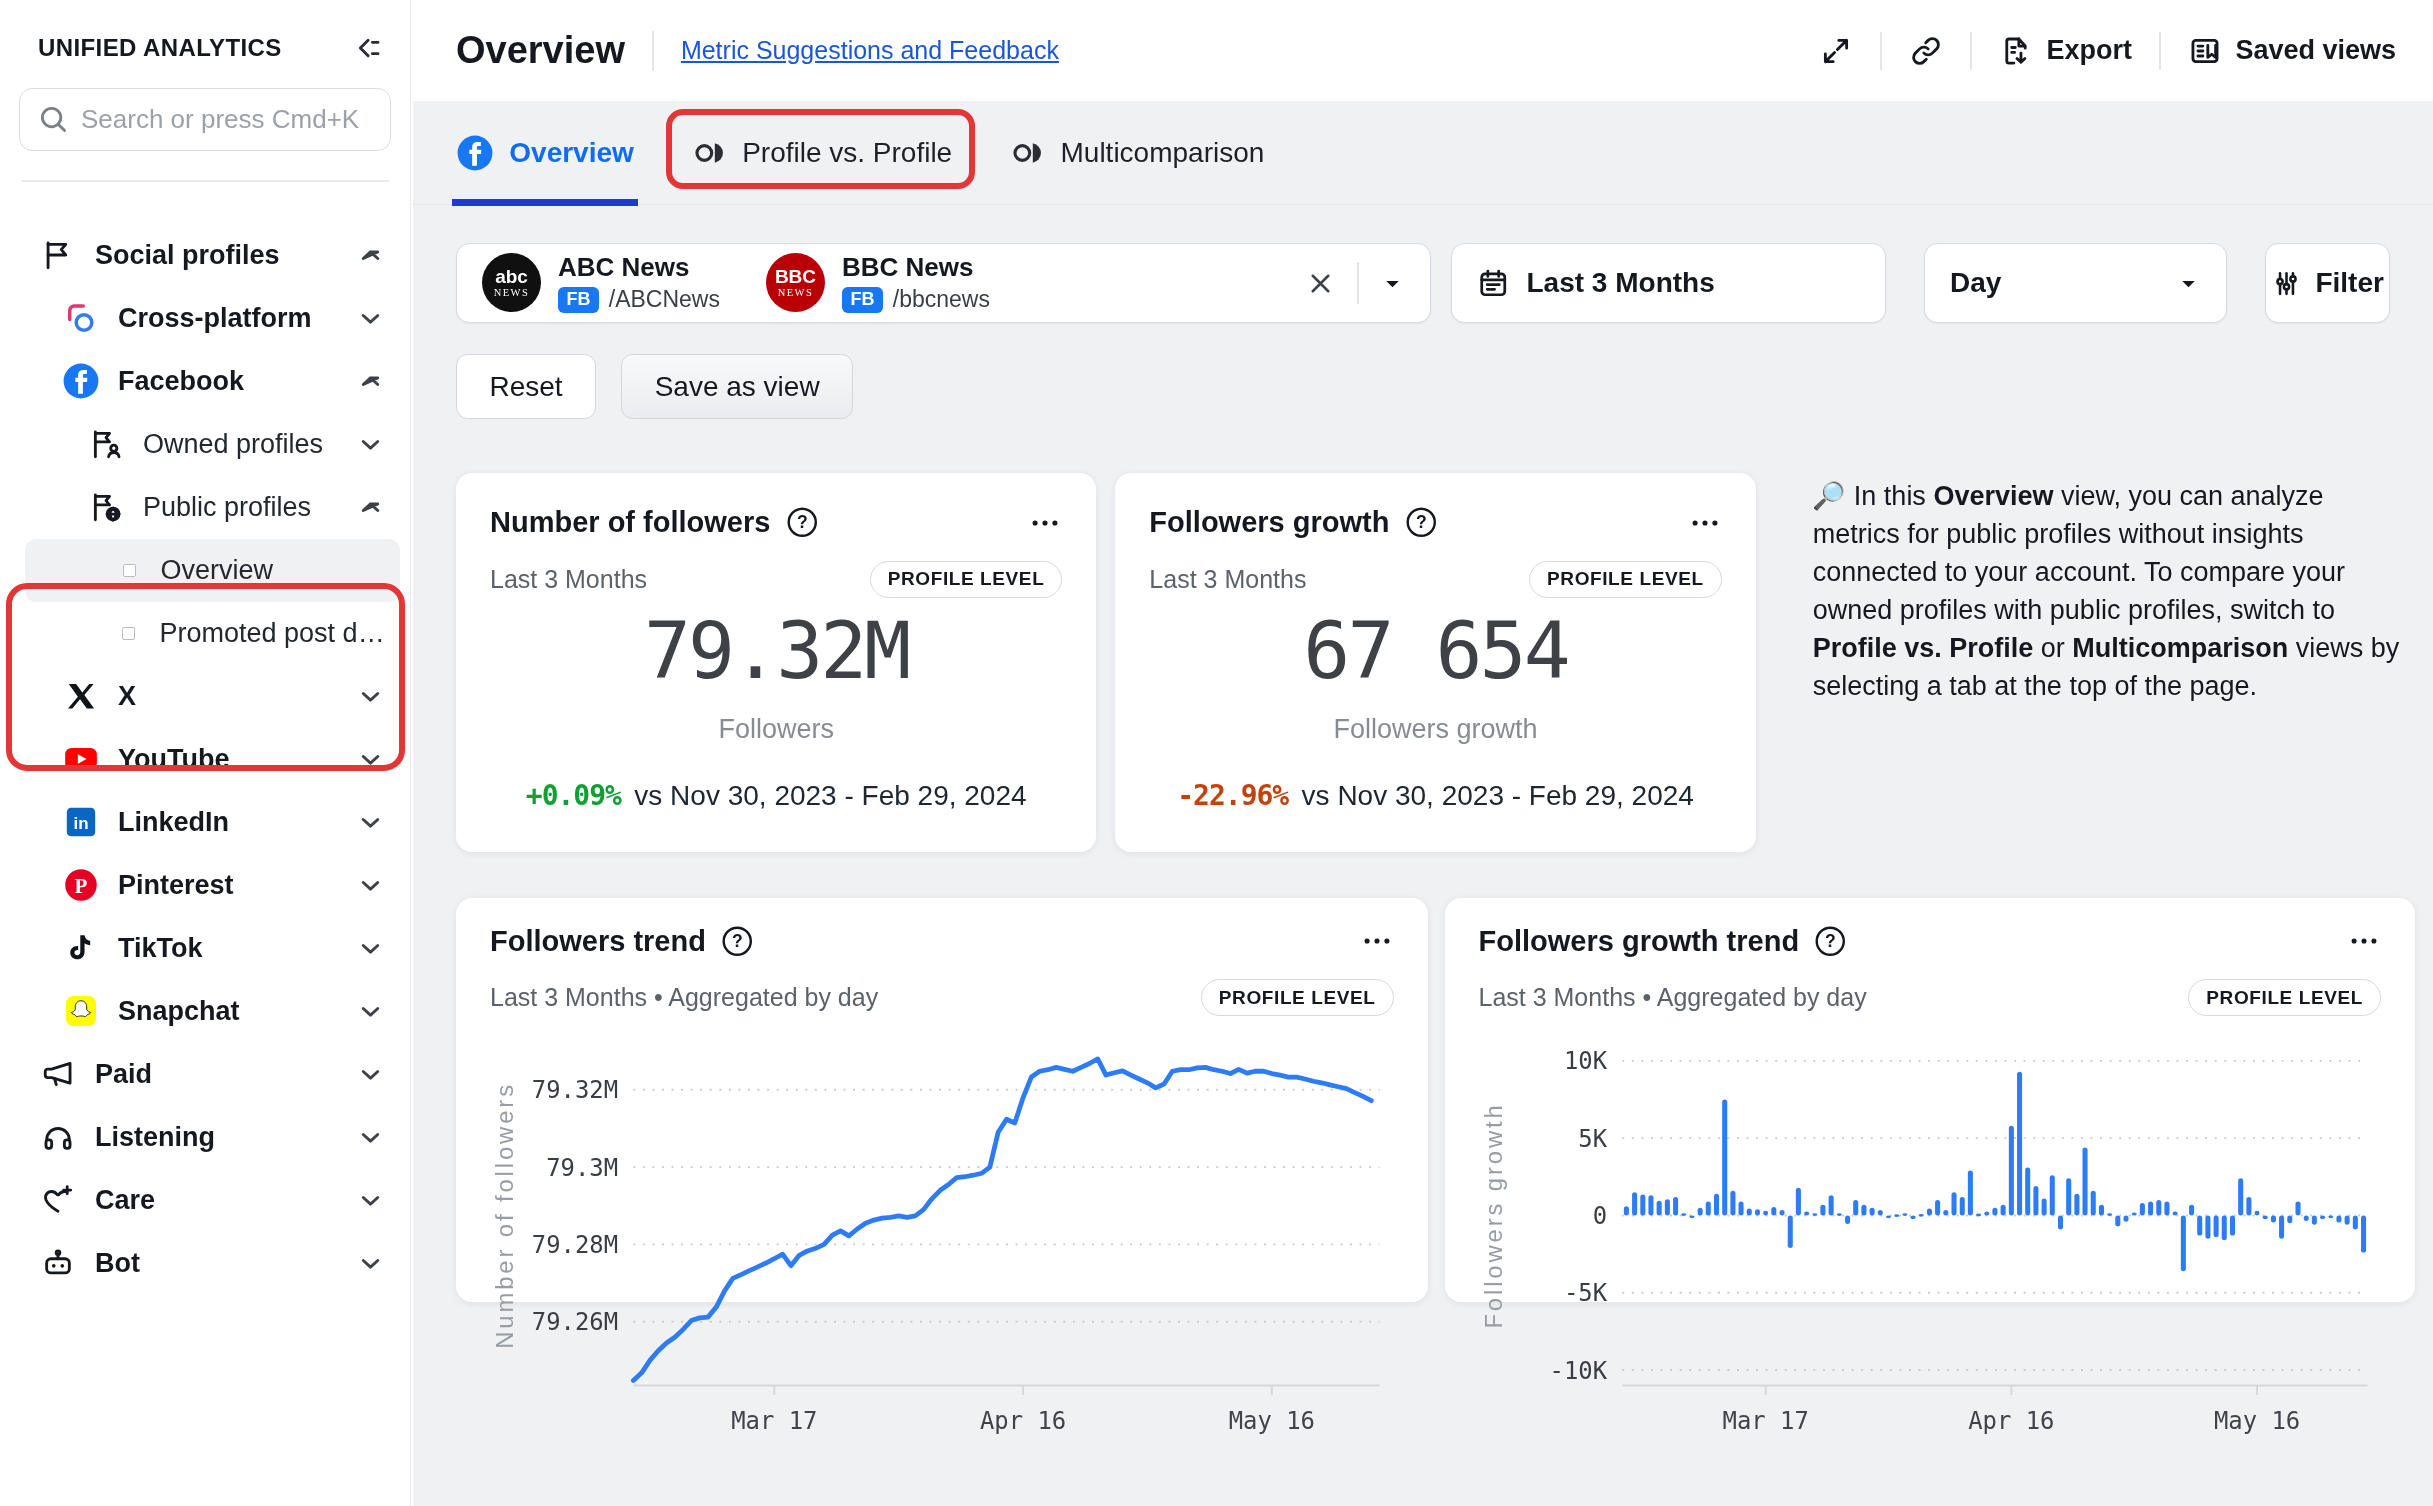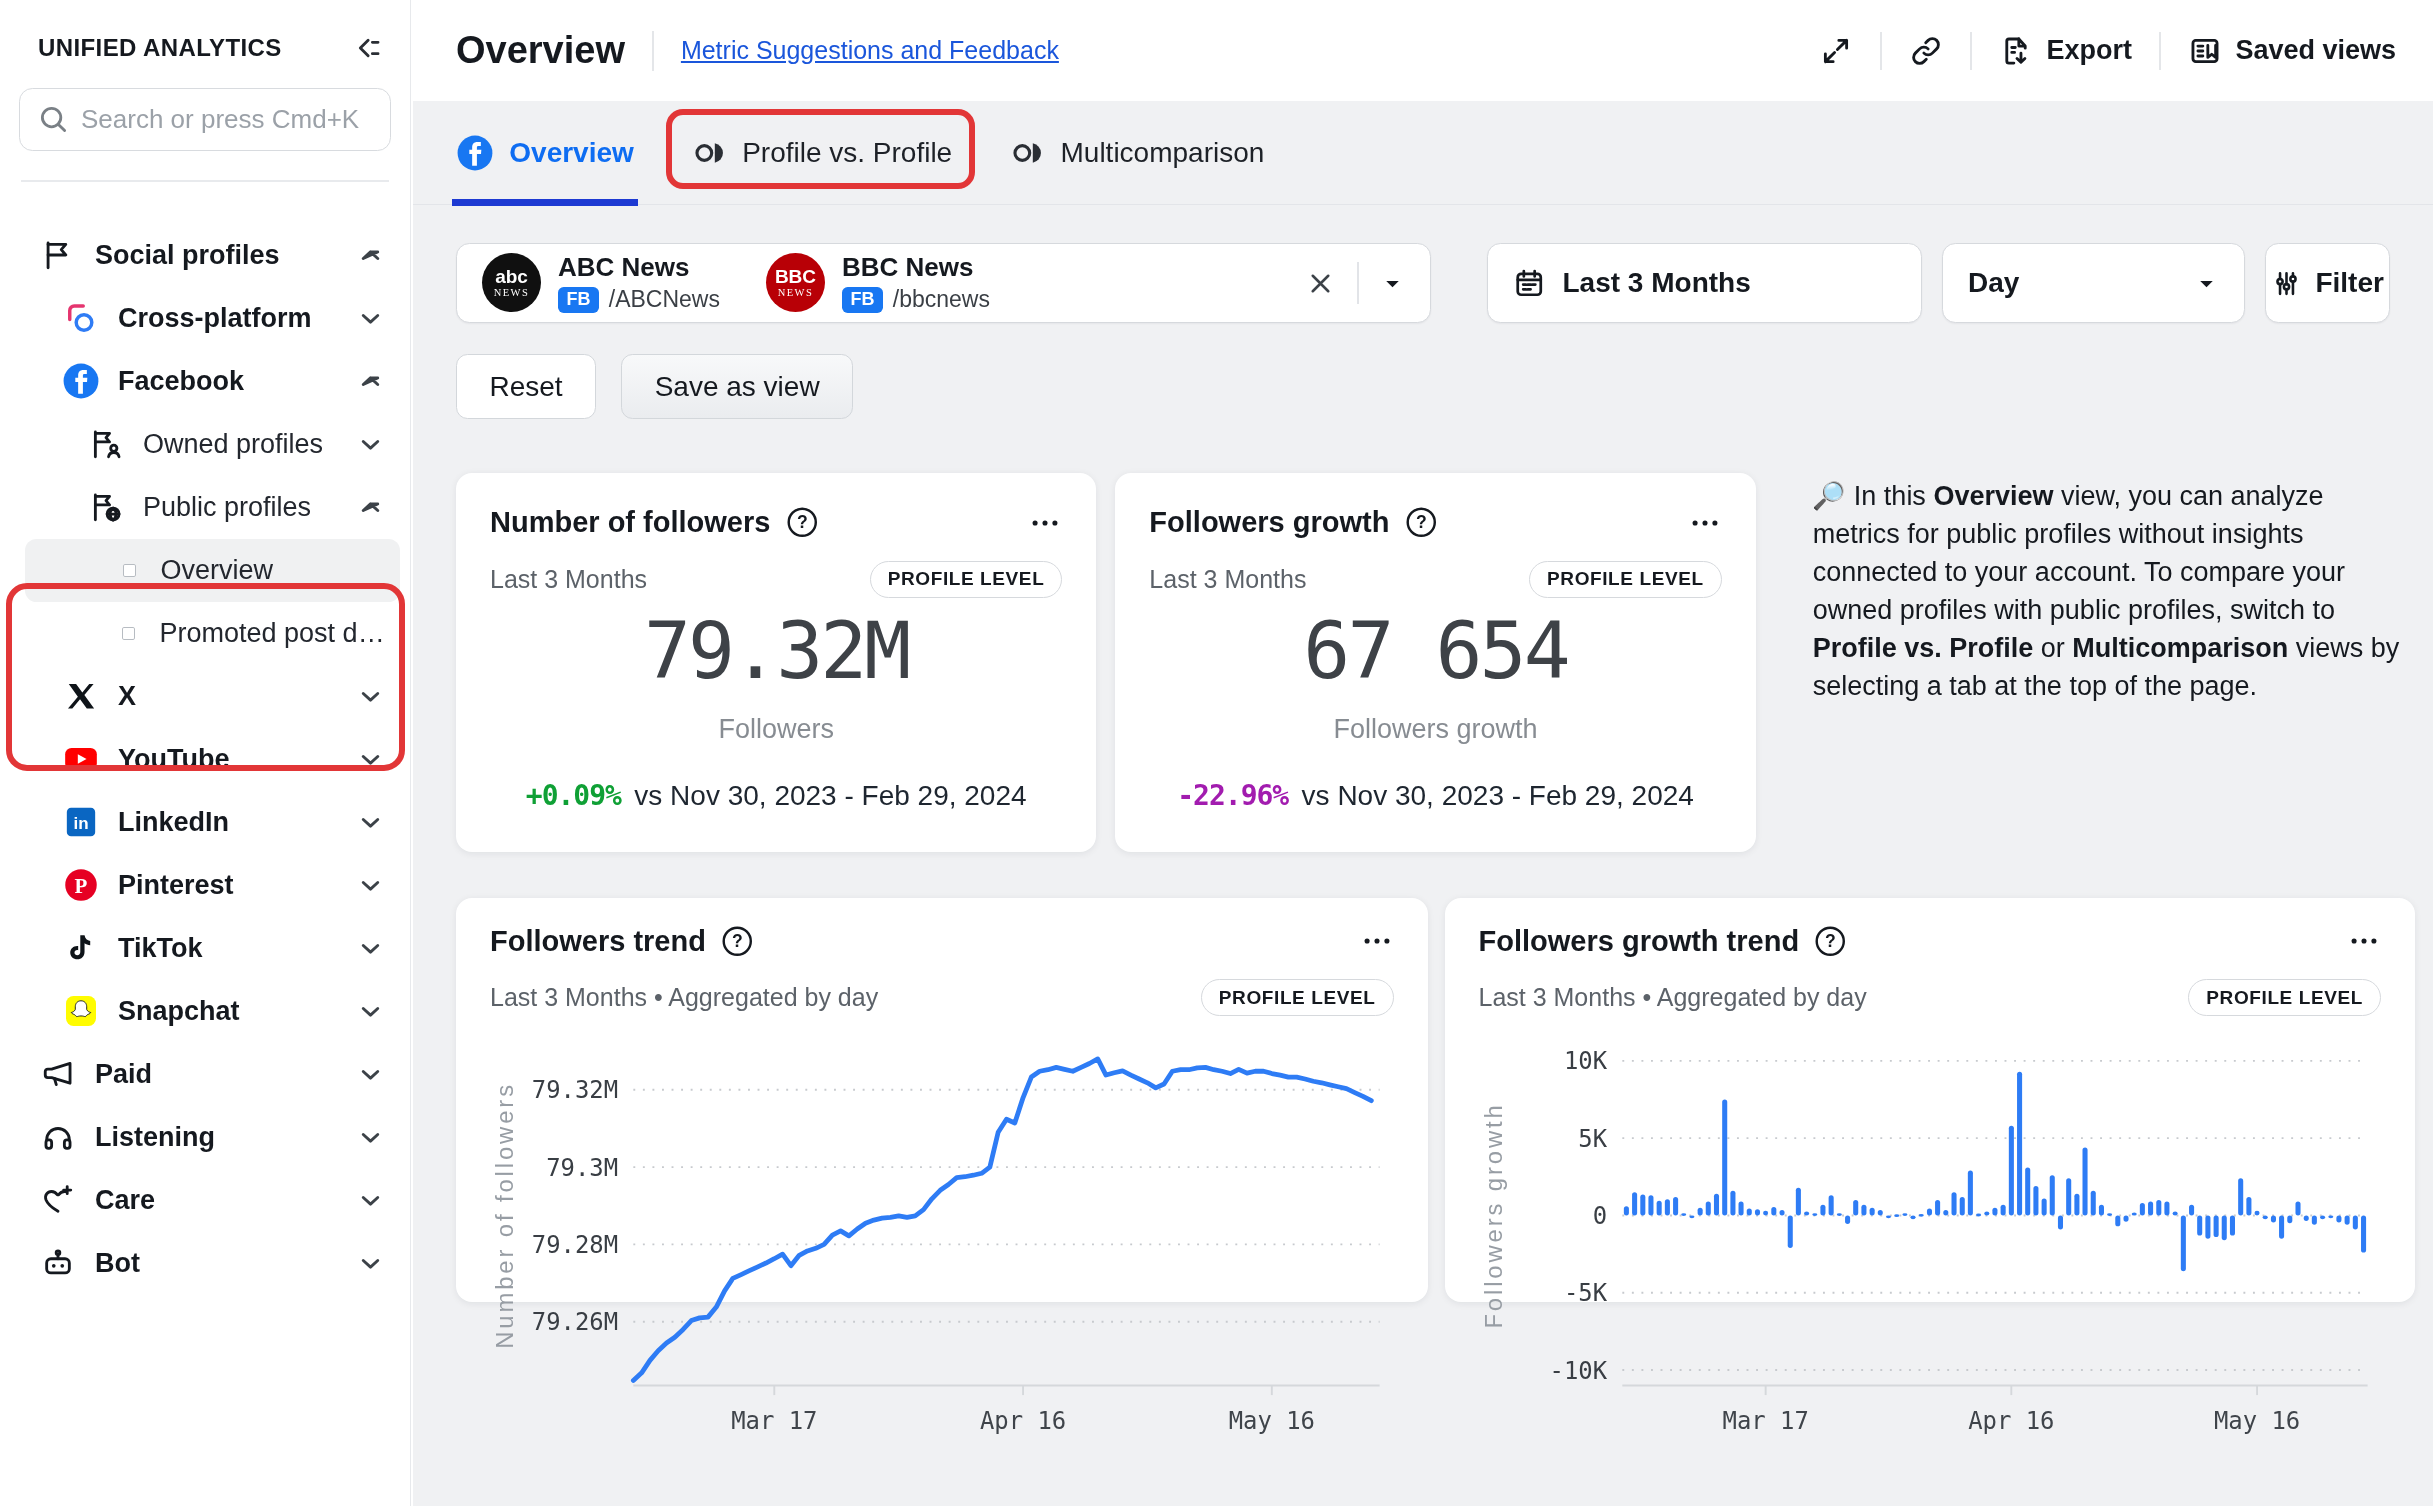--- a/index.html
+++ b/index.html
@@ -38,21 +38,21 @@
   .toolbar{margin-left:auto;display:flex;align-items:center;gap:27px;}
   .tbtn{display:flex;align-items:center;gap:13.4px;font-size:27px;font-weight:700;cursor:pointer;}
   .ticon{display:flex;align-items:center;cursor:pointer;}
   .tdiv{width:1.9px;height:38px;background:#e4e6e9;}
   #tabs{display:flex;align-items:stretch;height:103px;padding:0 0 0 43px;border-bottom:1.9px solid #e3e5e9;position:relative;}
   .tab{position:relative;display:flex;align-items:center;gap:15.3px;margin-right:59px;font-size:28px;color:#1d2127;cursor:pointer;}
   .tab.active{color:#0e6df2;font-weight:600;}
   .tab.active::after{content:"";position:absolute;left:-3.8px;right:-3.8px;bottom:-1.9px;height:6.7px;background:#1d3ad2;}
   .ring{position:absolute;left:-27px;right:-23px;top:7.6px;bottom:15.3px;border:6.7px solid #e23637;border-radius:17px;pointer-events:none;}
   #content{padding:38px 19px 0 43px;}
-  .filter-row{display:flex;align-items:center;margin-right:25px;}
+  .filter-row{display:flex;align-items:center;margin-right:25px;gap:18px;}
   .selector{width:975px;height:80px;background:#fff;border:1.9px solid #d6d9dd;border-radius:13.4px;display:flex;
             align-items:center;padding:0 25px;box-sizing:border-box;box-shadow:0 1px 1.9px rgba(16,24,40,.05);cursor:pointer;}
   .profile{display:flex;align-items:center;gap:17px;margin-right:46px;}
   .av{width:59px;height:59px;border-radius:50%;display:flex;flex-direction:column;align-items:center;justify-content:center;color:#fff;flex:none;}
   .av.abc{background:#101010;}.av.bbc{background:#b80006;}
   .av .l1{font-size:19px;font-weight:700;line-height:20px;}
   .av .l2{font-size:10.5px;font-family:"Liberation Serif",serif;letter-spacing:1.4px;line-height:11.5px;}
   .pname{font-size:26px;font-weight:700;line-height:29px;}
   .prow2{display:flex;align-items:center;gap:9.6px;margin-top:4.8px;}
   .fb-badge{background:#1877f2;color:#fff;font-size:18px;font-weight:700;padding:2.9px 8.6px;border-radius:5.7px;line-height:1.1;}
@@ -79,21 +79,21 @@
   .qic{display:flex;cursor:pointer;}
   .card-sub{display:flex;align-items:center;margin-top:21px;}
   .period{font-size:25px;color:#5c6269;}
   .badge{margin-left:auto;border:1.9px solid #d6d9dd;border-radius:955px;padding:6.7px 17px;font-size:19px;
          font-weight:700;letter-spacing:0.6px;background:#fff;white-space:nowrap;}
   .kpi-center{flex:1;display:flex;flex-direction:column;align-items:center;justify-content:center;}
   .kpi-value{font-size:78px;color:#3e4247;font-family:"DejaVu Sans Mono","Liberation Mono",monospace;letter-spacing:-2.9px;}
   .kpi-vlabel{font-size:27px;color:#878c92;margin-top:18px;}
   .kpi-delta-row{display:flex;gap:13.4px;align-items:baseline;margin-top:34px;font-size:28px;}
   .delta{font-weight:700;font-family:"DejaVu Sans Mono","Liberation Mono",monospace;letter-spacing:-1px;}
-  .delta.up{color:#0fa035;}.delta.down{color:#a21caf;}
+  .delta.up{color:#0fa035;}.delta.down{color:#c2410c;}
   .compare{color:#1e2630;font-weight:500;}
   .info-note{margin-left:38px;width:604px;font-size:27px;line-height:38px;color:#15191f;padding-top:3.8px;}
   .info-note b{font-weight:700;}
   .charts-row{display:flex;margin-top:46px;gap:17px;}
   .chart-card{height:404px;padding:26px 34px;box-sizing:border-box;}
   .chart-card.line{width:972px;}
   .chart-card.bar{width:971px;}
   svg.chart{display:block;margin-top:13.4px;}
   .grid{stroke:#c7cace;stroke-width:2;stroke-dasharray:2 8;fill:none;}
   .axis{stroke:#d5d8db;stroke-width:2;}

